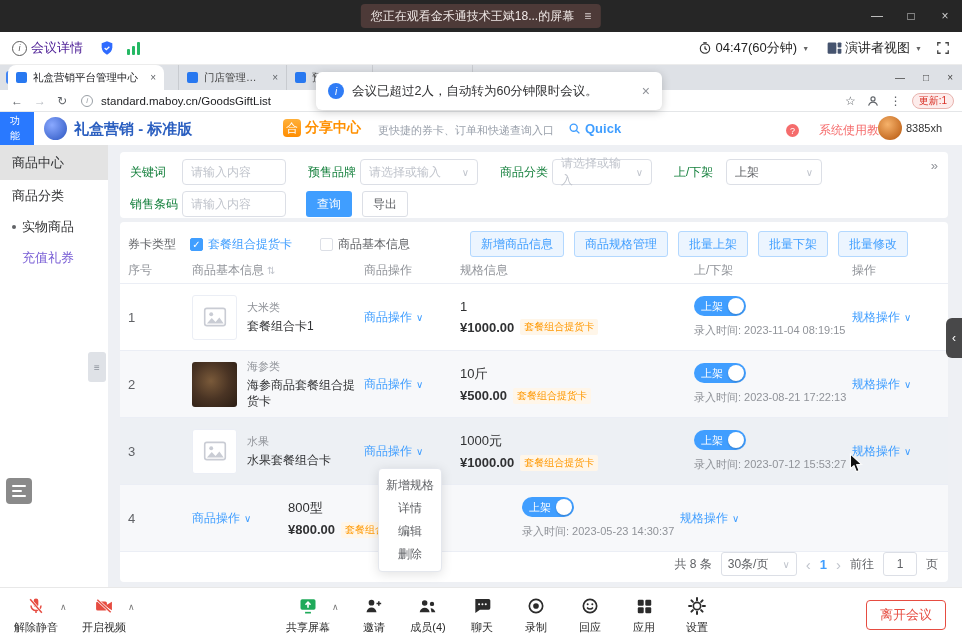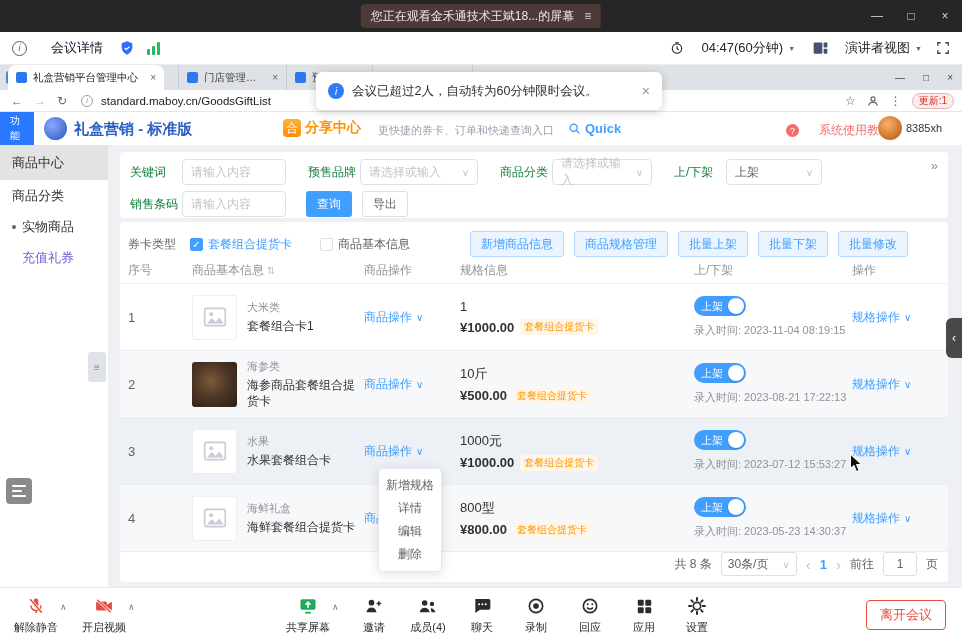--- a/index.html
+++ b/index.html
@@ -13,25 +13,25 @@
   border-radius:4px;display:flex;align-items:center;padding:0 10px;color:#f0e9e7;font-size:12px;white-space:nowrap}
 .pill-menu{margin-left:10px;color:#d8cfcd;font-size:12px;cursor:pointer}
 .win-ctrls{position:absolute;right:0;top:0;height:32px;display:flex}
 .wc{width:34px;height:32px;display:flex;align-items:center;justify-content:center;color:#cfcfcf;font-size:12px;cursor:pointer}
 
 
 .infobar{position:absolute;left:0;top:32px;width:962px;height:33px;background:#fff;border-bottom:1px solid #ececec;
   display:flex;align-items:center;padding:0 12px}
 .ib-circle{width:15px;height:15px;border:1.3px solid #5a5a5a;border-radius:50%;color:#5a5a5a;
   font-size:9px;font-style:italic;display:flex;align-items:center;justify-content:center}
-.ib-details{margin-left:24px;font-size:13px;color:#0f172a;cursor:pointer}
+.ib-details{margin-left:4px;font-size:13px;color:#4c1d95;cursor:pointer}
 .sig{display:flex;align-items:flex-end;gap:2px;margin-left:12px;height:13px}
 .sig span{width:3px;background:#25b864;border-radius:1px}
 .ib-right{margin-left:auto;display:flex;align-items:center}
-.ib-text{font-size:13px;color:#262626;margin-left:17px}
+.ib-text{font-size:13px;color:#262626;margin-left:3px}
 .caret-sm{font-size:7px;color:#666;margin-left:5px}
 .gap18{width:18px}.gap14{width:14px}
 
 
 .toast{position:absolute;left:316px;top:72px;width:346px;height:38px;background:#fff;border-radius:6px;
   box-shadow:0 2px 10px rgba(0,0,0,.2);display:flex;align-items:center;padding:0 12px;z-index:90}
 .toast-ic{width:16px;height:16px;border-radius:50%;background:#2f7cf6;color:#fff;font-size:10px;font-style:italic;
   display:flex;align-items:center;justify-content:center;flex:none}
 .toast-tx{font-size:12.5px;color:#303133;margin-left:8px;white-space:nowrap}
 .toast-x{margin-left:auto;color:#909399;font-size:14px;cursor:pointer}
@@ -504,33 +504,20 @@
             <span>规格操作</span>
             <span class="sa">∨</span>
           </span>
         </div>
     </div>
 
     <div class="trow alt">
       <div class="tc c1">
           <span class="idx">4</span>
         </div>
-      <div class="tc c2">
-        <div class="thumb">
-          <svg width="26" height="26" viewBox="0 0 24 24">
-              <rect x="2.5" y="4" width="19" height="16" rx="2" fill="none" stroke="#c9ccd4" stroke-width="1.5"></rect>
-              <circle cx="8.5" cy="9.5" r="1.8" fill="#c9ccd4"></circle>
-              <path d="M4.5 18l4.5-5 3.5 3.5 3.5-4 4 5.5z" fill="#c9ccd4"></path>
-            </svg>
-        </div>
-        <div class="pinfo">
-            <span class="pcat">海鲜礼盒</span>
-            <span class="pname">海鲜套餐组合提货卡</span>
-          </div>
-      </div>
       <div class="tc c3">
           <span class="link">
             <span>商品操作</span>
             <span class="sa">∨</span>
           </span>
         </div>
       <div class="tc c4 col">
         <span class="spec1">800型</span>
         <span class="spec2">
             <span class="price">¥800.00</span>

